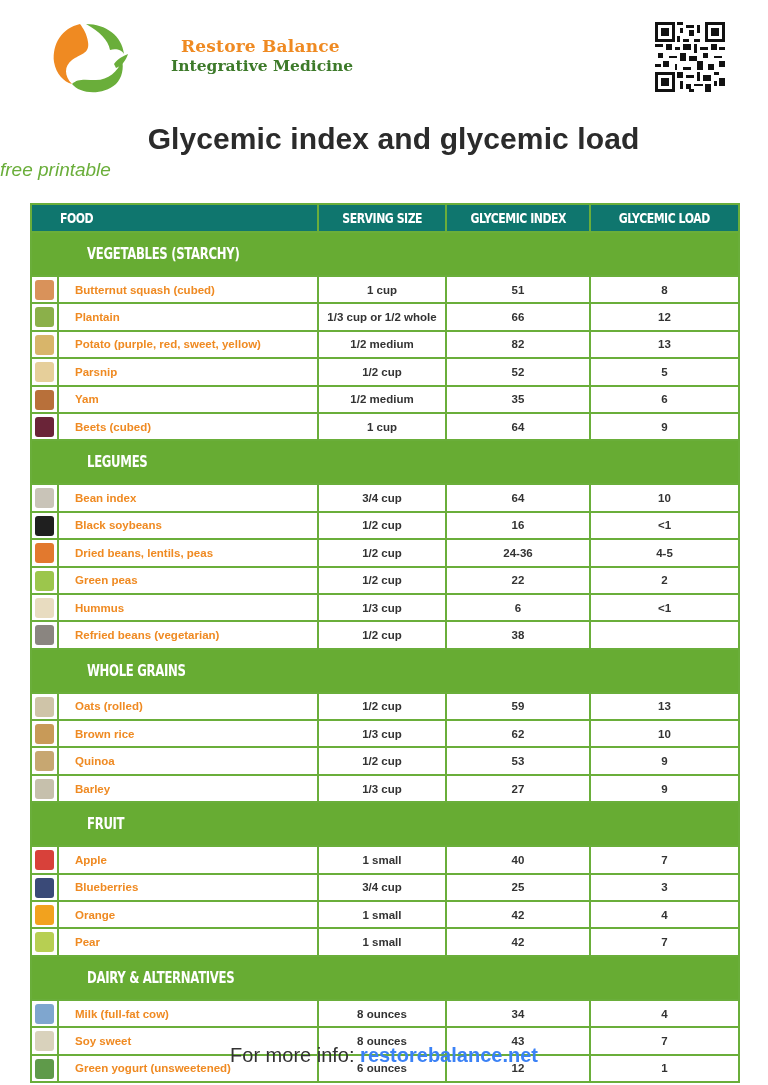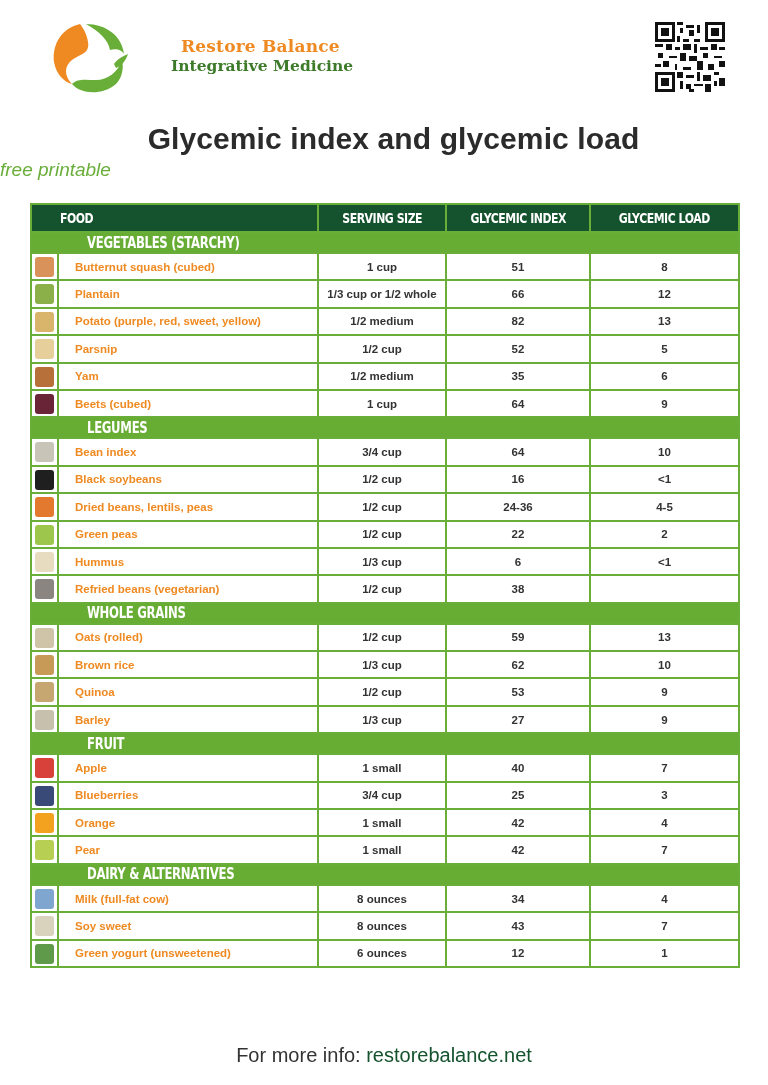--- a/index.html
+++ b/index.html
@@ -16,37 +16,37 @@
   .subtitle { position: absolute; left: 0; right: 0; top: 159px; text-align: left; font-size: 19px; font-style: italic; color: #6aae3a; }
 
   .gtable { position: absolute; left: 30px; top: 203px; width: 708px; border-collapse: collapse; table-layout: fixed; }
   .gtable td, .gtable th { border: 2px solid #6aae3a; }
   .gtable col.c0 { width: 27px; }
   .gtable col.c1 { width: 260px; }
   .gtable col.c2 { width: 128px; }
   .gtable col.c3 { width: 144px; }
   .gtable col.c4 { width: 149px; }
 
-  .hdr th { background: #14532d; color: #fff; height: 28px; font-family: "DejaVu Sans", sans-serif; font-weight: bold; font-size: 14px; letter-spacing: -0.6px; transform-origin: center; border-color: #6aae3a; }
+  .hdr th { background: #0f766e; color: #fff; height: 28px; font-family: "DejaVu Sans", sans-serif; font-weight: bold; font-size: 14px; letter-spacing: -0.6px; transform-origin: center; border-color: #6aae3a; }
   .hdr th span { display: inline-block; transform: scaleX(0.78); transform-origin: center; }
   .hdr th.food { text-align: left; padding-left: 28px; }
   .hdr th.food span { transform-origin: left center; }
 
-  .cat td { background: #67ac33; height: 21px; color: #fff; font-family: "DejaVu Sans", sans-serif; font-weight: bold; font-size: 15px; letter-spacing: -0.4px; }
+  .cat td { background: #67ac33; height: 44px; color: #fff; font-family: "DejaVu Sans", sans-serif; font-weight: bold; font-size: 15px; letter-spacing: -0.4px; }
   .cat td.cname { padding-left: 28px; border-left-color: #67ac33; }
   .cat td.cname span { display: inline-block; transform: scaleX(0.78); transform-origin: left center; white-space: nowrap; }
   .cat td.cicon { border-right-color: #67ac33; }
 
   .row td { height: 27.4px; background: #fff; font-size: 11.5px; font-weight: bold; text-align: center; color: #333; }
   .row td.food { text-align: left; padding-left: 16px; color: #ef8a22; white-space: nowrap; }
   .row td.pic { padding: 0; position: relative; }
   .pic .thumb { position: absolute; left: 3px; top: 3px; width: 19px; height: 20px; border-radius: 3px; }
 
   .footer { position: absolute; left: 0; right: 0; top: 1044px; text-align: center; font-size: 20px; color: #333; }
-  .footer .link { color: #14532d; font-weight: normal; }
+  .footer .link { color: #3b82f6; font-weight: bold; }
 </style>
 </head>
 <body>
 
 <svg class="logo" viewBox="0 0 80 76">
   <path d="M30 4 C12 8 2 24 4 42 C6 54 14 62 22 64 C14 56 14 46 22 40 C30 34 40 34 38 22 C37 14 33 8 30 4 Z" fill="#ef8a22"></path>
   <path d="M36 4 C56 4 72 16 74 34 C72 30 66 28 60 30 C58 20 50 12 36 4 Z" fill="#6aae3a"></path>
   <path d="M22 64 C30 74 52 76 66 64 C72 58 74 48 72 40 C68 52 58 60 46 60 C36 60 28 58 22 64 Z" fill="#6aae3a"></path>
   <path d="M64 44 C68 38 74 36 78 34 C76 40 72 46 66 48 Z" fill="#6aae3a"></path>
 </svg>

